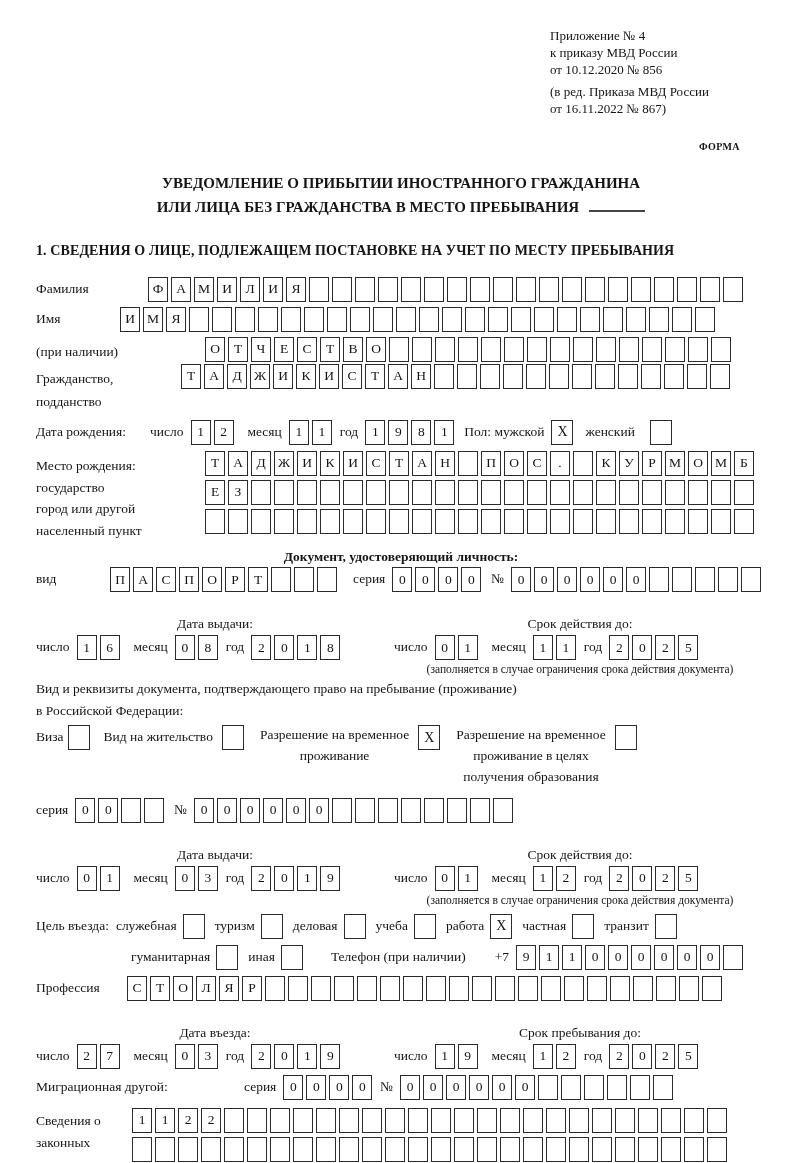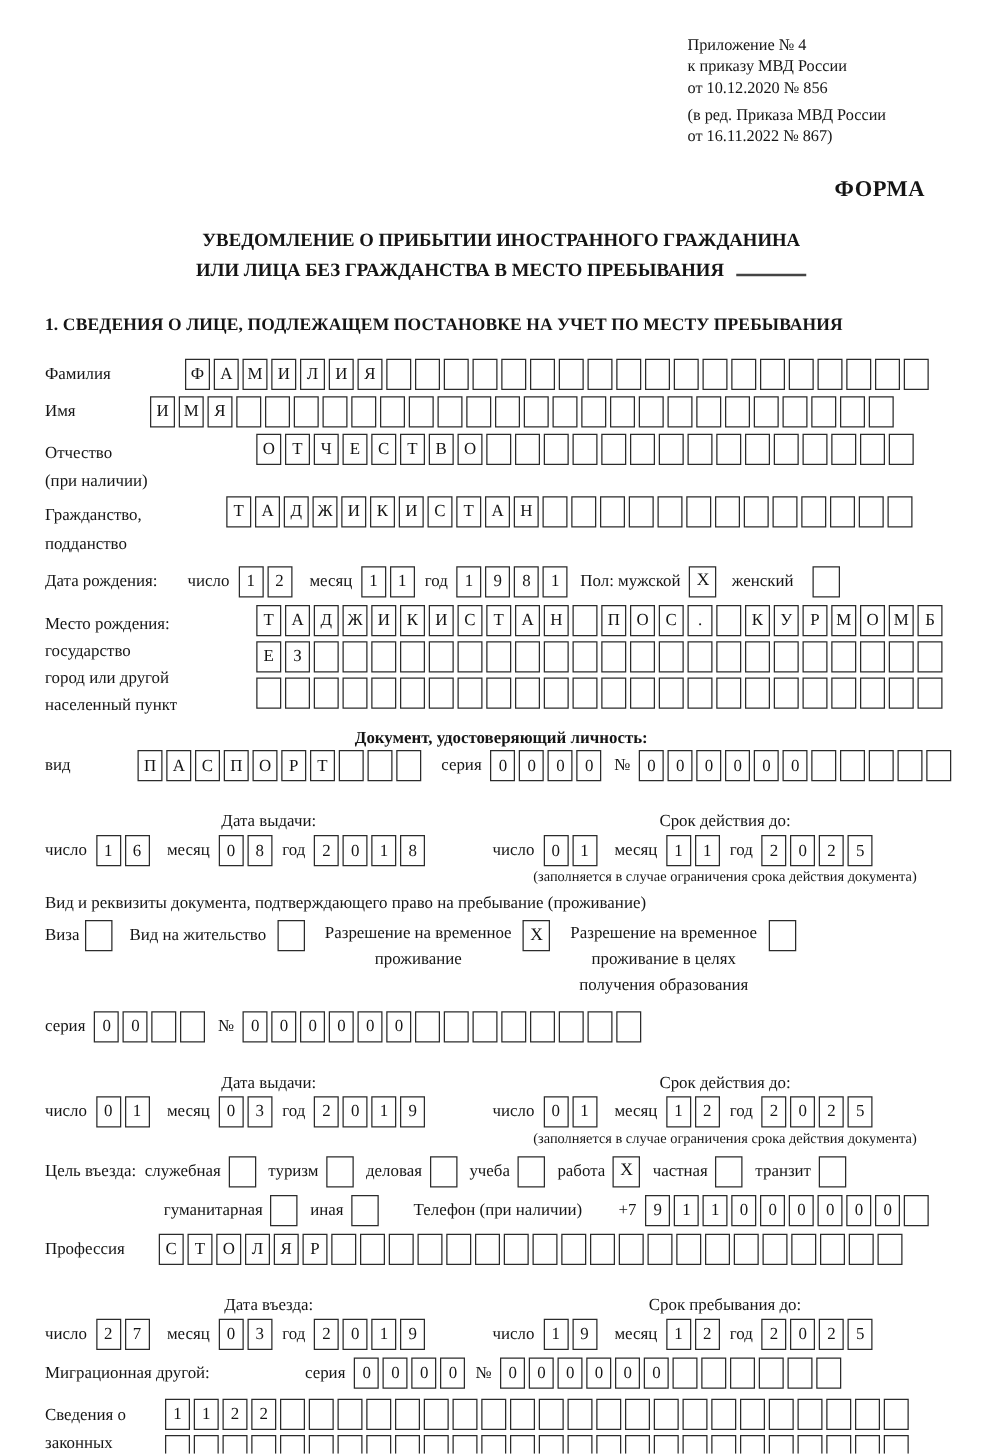--- a/index.html
+++ b/index.html
@@ -2,21 +2,21 @@
 <html><head>
 <meta charset="utf-8">
 <style>
   * { margin:0; padding:0; box-sizing:border-box; }
   html,body { background:#fff; }
   body { width:800px; font-family:"Liberation Serif", serif; color:#151515; font-size:13.5px; }
   .page { width:800px; height:1163px; padding:28px 34px 10px 36px; background:#fff; overflow:hidden; }
 
   .appendix { margin-left:auto; width:216px; line-height:1.3; font-size:13px; }
   .appendix .gap { height:5px; }
-  .forma { text-align:right; font-weight:bold; font-size:18px; margin:24px 26px 0 0; letter-spacing:.4px; }
+  .forma { text-align:right; font-weight:bold; font-size:10px; margin:24px 26px 0 0; letter-spacing:.4px; }
 
   .title { text-align:center; font-weight:bold; font-size:15px; margin-top:20px; line-height:1.55; }
   .title-blank { display:inline-block; width:56px; height:13px; border-bottom:2px solid #444; margin-left:10px; }
 
   .sec-heading { font-weight:bold; font-size:14px; margin-top:24px; letter-spacing:.1px; }
 
   .row { display:flex; align-items:flex-start; }
   .lbl { flex:0 0 auto; padding-top:4px; }
   .lbl2 { line-height:1.7; }
   .cells { display:flex; gap:3px; flex:0 0 auto; }
@@ -135,21 +135,20 @@
         <span class="cell"></span>
         <span class="cell"></span>
         <span class="cell"></span>
         <span class="cell"></span>
         <span class="cell"></span>
       </div>
   </div>
 
   <div class="row mt5">
     <div class="lbl w169 lbl2">
-      <div>Отчество</div>
       <div>(при наличии)</div>
     </div>
     <div class="cells">
         <span class="cell">О</span>
         <span class="cell">Т</span>
         <span class="cell">Ч</span>
         <span class="cell">Е</span>
         <span class="cell">С</span>
         <span class="cell">Т</span>
         <span class="cell">В</span>
@@ -399,20 +398,21 @@
             <span class="cell">0</span>
             <span class="cell">2</span>
             <span class="cell">5</span>
           </div>
       </div>
       <div class="note">(заполняется в случае ограничения срока действия документа)</div>
     </div>
   </div>
 
   <div class="mt6">Вид и реквизиты документа, подтверждающего право на пребывание (проживание)</div>
+  <div class="mt6">в Российской Федерации:</div>
 
   <div class="res-options">
     <div class="res-opt">
       <div class="opt-lines lbl" style="padding-top:2px">Виза</div>
       <span class="checkbox" style="margin-left:4px"></span>
     </div>
     <div class="res-opt" style="margin-left:14px">
       <div class="opt-lines lbl" style="padding-top:2px">Вид на жительство</div>
       <span class="checkbox opt-cb"></span>
     </div>

